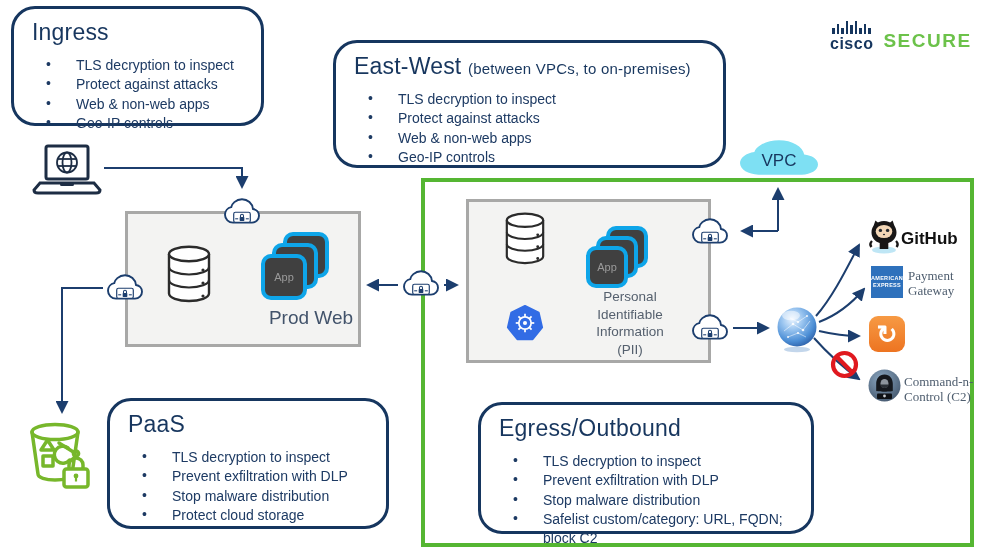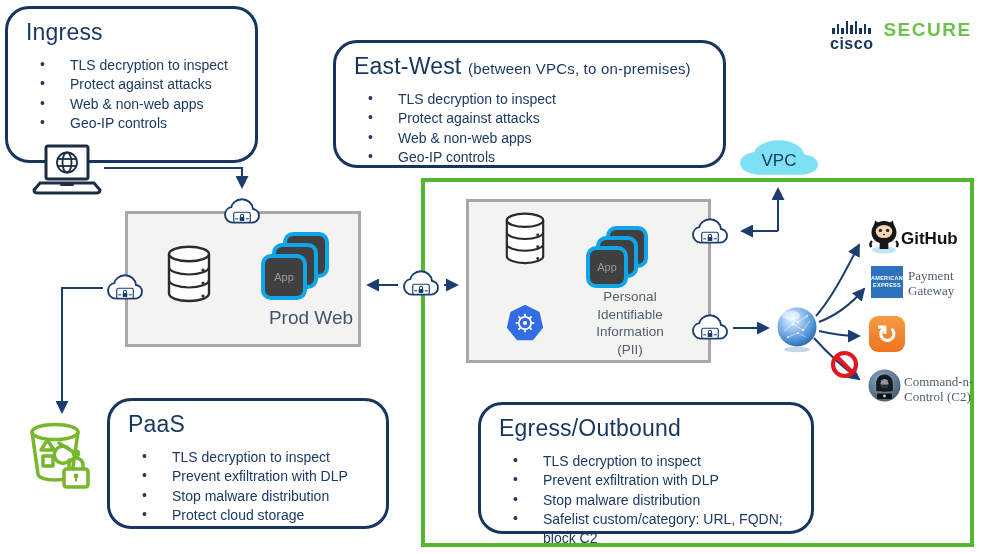--- a/index.html
+++ b/index.html
@@ -14,27 +14,27 @@
   .pii-zone{left:466px;top:199px;width:245px;height:164px;}
 
   
   .navy-box{position:absolute;border:3px solid #16365F;border-radius:24px;background:#fff;
             box-sizing:border-box;padding:8px 12px 6px 18px;z-index:4;}
   .navy-box h2{margin:2px 0 10px 0;font-size:23px;font-weight:400;color:#17365E;letter-spacing:.2px;}
   .navy-box h2 .sub{font-size:15px;font-weight:400;}
   ul.bullets{list-style:none;margin:0;padding:0;}
   ul.bullets li{position:relative;padding-left:44px;font-size:14px;color:#1D3A63;line-height:1.38;}
   ul.bullets li::before{content:"\2022";position:absolute;left:14px;top:-1px;color:#1D3A63;}
-  .box-ingress{left:5px;top:6px;width:253px;height:157px;}
+  .box-ingress{left:11px;top:6px;width:253px;height:120px;}
   .box-east-west{left:333px;top:40px;width:393px;height:128px;}
   .box-paas{left:107px;top:398px;width:282px;height:131px;}
   .box-egress{left:478px;top:402px;width:336px;height:132px;}
 
   
-  .cisco-logo{position:absolute;left:830px;top:20px;display:flex;z-index:4;}
+  .cisco-logo{position:absolute;left:830px;top:20px;display:flex;align-items:flex-end;z-index:4;}
   .cisco-mark{display:flex;flex-direction:column;align-items:center;}
   .cisco-bars{display:flex;align-items:flex-end;gap:2px;height:14px;margin-bottom:2px;}
   .cisco-bars i{display:block;width:2.5px;background:#15355E;}
   .cisco-word{font-size:16px;font-weight:700;color:#15355E;letter-spacing:.5px;line-height:1;}
   .secure-word{font-size:19px;font-weight:600;color:#6CC24A;letter-spacing:1.5px;margin-left:10px;line-height:1.1;}
 
   
   .abs{position:absolute;}
   .zone-label{position:absolute;font-size:19px;color:#42536B;z-index:3;}
   .app-stack{position:absolute;z-index:3;}

